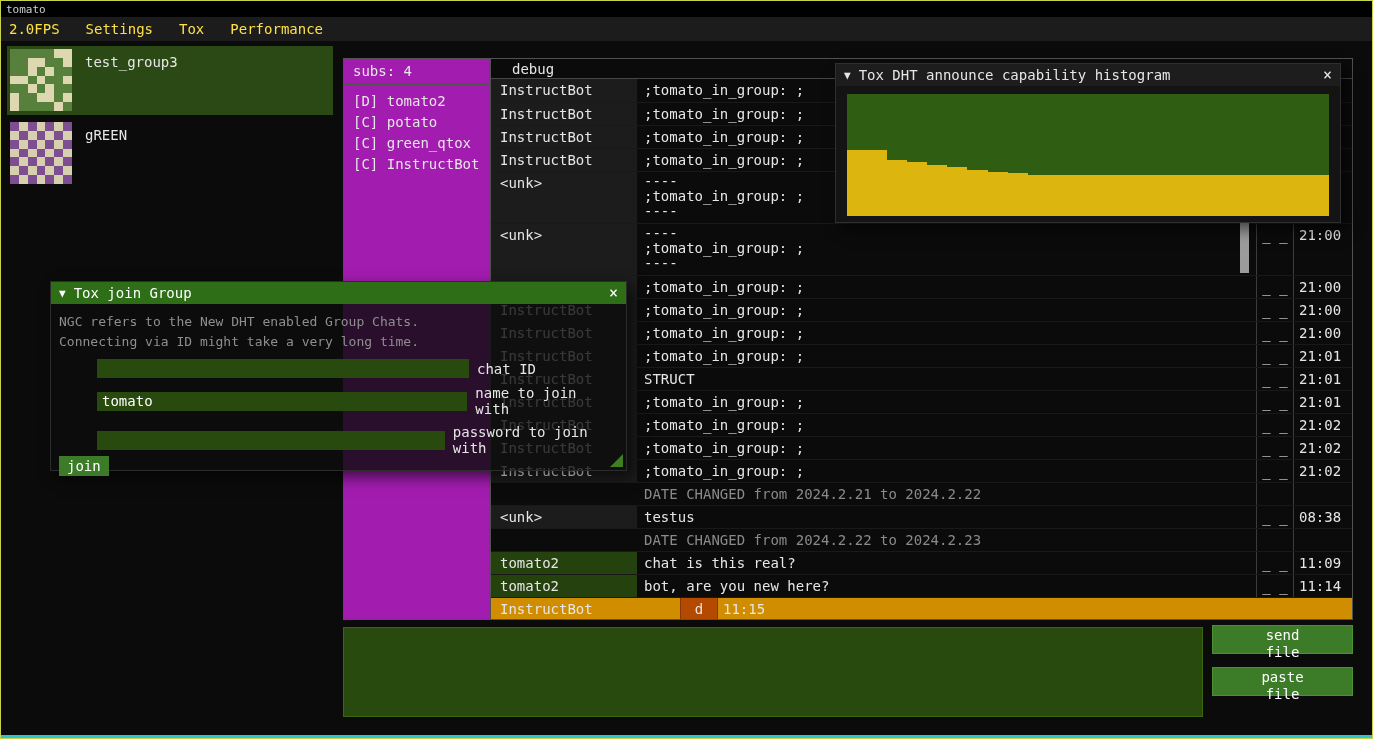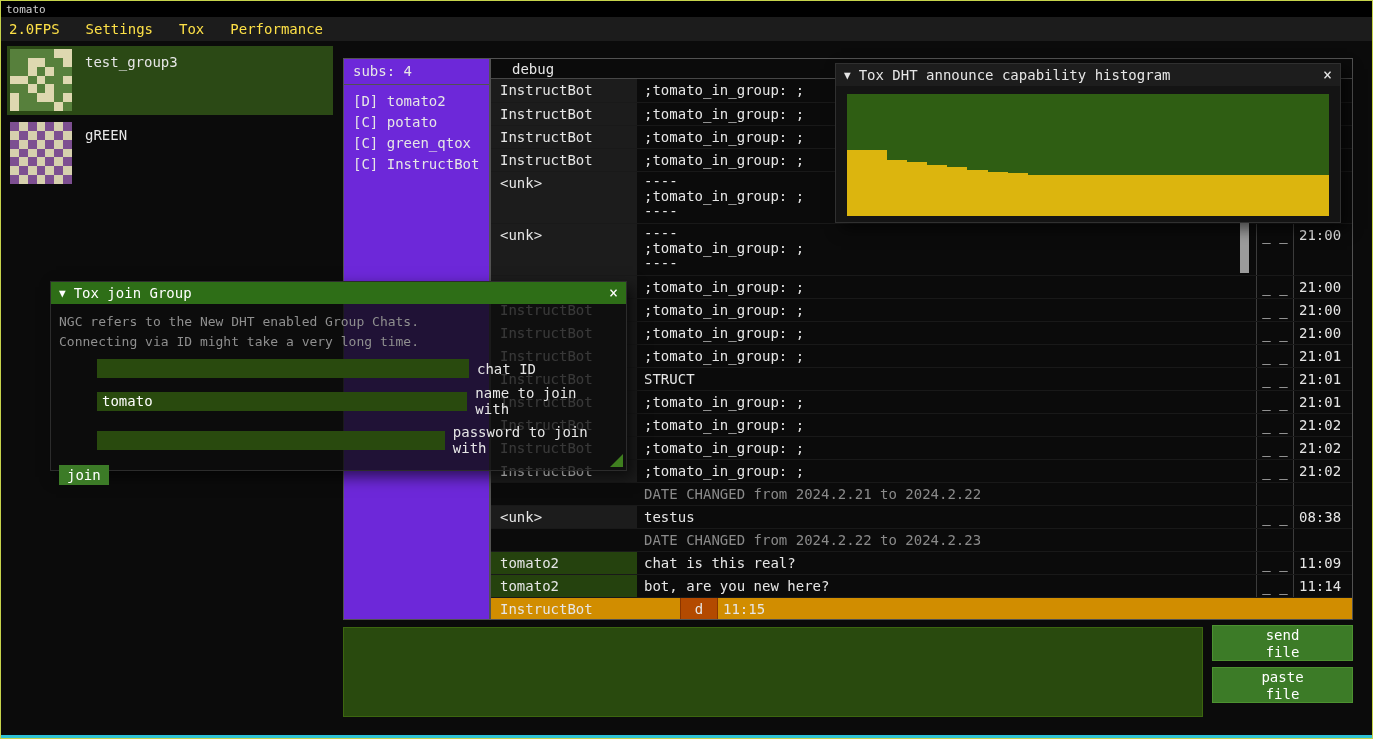--- a/index.html
+++ b/index.html
@@ -18,21 +18,21 @@
   .menu-item { color:#fde047; cursor:default; }
 
   
   .group-list { position:absolute; left:7px; top:46px; width:326px; }
   .group-item { display:flex; margin-bottom:4px; height:69px; }
   .group-item.selected { background:#2b4915; }
   .avatar { width:62px; height:62px; margin:3px; display:grid; grid-template-columns:repeat(7,1fr); grid-template-rows:repeat(7,1fr); flex:0 0 auto; }
   .group-name { margin:8px 0 0 10px; }
 
   
-  .members { position:absolute; left:343px; top:58px; width:147px; height:562px; border:1px solid #525252; background:#6d28d9; }
+  .members { position:absolute; left:343px; top:58px; width:147px; height:562px; border:1px solid #525252; background:#a21caf; }
   .members-header { height:26px; padding:4px 9px; border-bottom:1px solid #525252; }
   .member-list { padding-top:6px; }
   .member-item { padding:1px 9px; line-height:19px; white-space:pre; }
 
   
   .chat { position:absolute; left:490px; top:58px; width:863px; height:562px; border:1px solid #525252; background:#0b0b0b; display:flex; flex-direction:column; }
   .chat-tabbar { height:20px; border-bottom:1px solid #474747; display:flex; align-items:center; padding-left:21px; flex:0 0 auto; }
   .chat-rows { flex:1; overflow:hidden; position:relative; }
   .chat-row { display:flex; height:23px; border-top:1px solid #191919; }
   .chat-row:first-child { border-top:none; }
@@ -62,26 +62,26 @@
   .hist-plot { height:122px; display:flex; align-items:flex-end; }
   .hist-bar { flex:1; }
 
   .join-window { position:absolute; left:50px; top:281px; width:577px; height:190px; background:rgba(13,13,13,0.8); border:1px solid #2c2c2c; box-shadow:6px 6px 14px rgba(0,0,0,.6); z-index:30; }
   .join-titlebar { background:var(--title-green,#2e6e17); color:#fff; }
   .join-body { padding:8px; }
   .join-info { color:#8f8f8f; line-height:20px; font-size:13px; }
   .join-row { display:flex; align-items:center; margin-top:7px;padding-left:38px; }
   .join-input { width:372px; height:19px; background:var(--input-green,#2a4a10); border:none; outline:none; color:#fff; font:14px "DejaVu Sans Mono", monospace; padding:0 5px; }
   .join-label { margin-left:8px; }
-  .join-btn { margin-top:9px; background:var(--green-btn,#3c7b27); color:#fff; border:none; padding:2px 8px; font:14px "DejaVu Sans Mono", monospace; cursor:default; }
+  .join-btn { background:var(--green-btn,#3c7b27); color:#fff; border:none; padding:2px 8px; font:14px "DejaVu Sans Mono", monospace; cursor:default; }
   .join-resize { position:absolute; right:3px; bottom:3px; width:0; height:0; border-left:13px solid transparent; border-bottom:13px solid #3f7f1f; }
 
   
   .composer { position:absolute; left:343px; top:627px; width:860px; height:90px; background:var(--input-green,#294a0e); border:1px solid #3c660f; color:#fff; font:14px "DejaVu Sans Mono", monospace; padding:6px; resize:none; outline:none; }
-  .file-btn { position:absolute; left:1212px; width:141px; height:36px; background:var(--green-btn,#3c7b27); color:#fff; border:1px solid #4c9230; font:14px "DejaVu Sans Mono", monospace; white-space:pre-line; line-height:17px; cursor:default; }
+  .file-btn { position:absolute; left:1212px; width:141px; height:29px; background:var(--green-btn,#3c7b27); color:#fff; border:1px solid #4c9230; font:14px "DejaVu Sans Mono", monospace; white-space:pre-line; line-height:17px; cursor:default; }
   .file-btn.send { top:625px; }
   .file-btn.paste { top:667px; }
 </style>
 </head>
 <body>
 
 <div class="frame"></div>
 <div class="bottom-accent"></div>
 
 <div class="titlebar">

